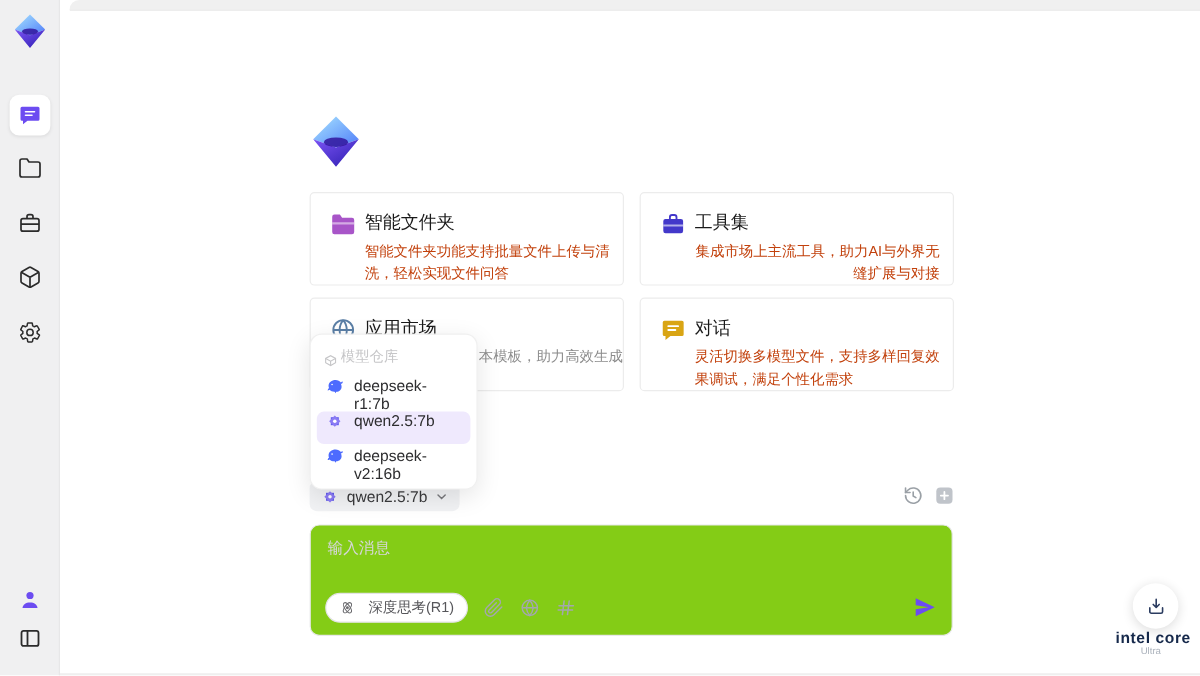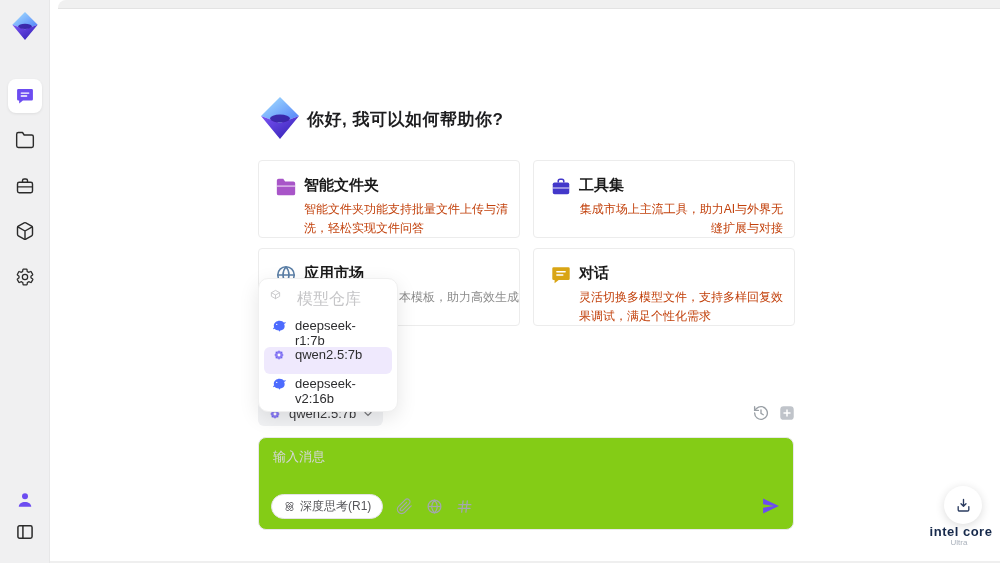--- a/index.html
+++ b/index.html
@@ -34,32 +34,32 @@
     font-weight:700; color:#1d1d1f; letter-spacing:.5px; }
 
   
   .card { position:absolute; width:262px; height:78px; background:#fff;
     border:1px solid #ececec; border-radius:4px; overflow:hidden; cursor:pointer; }
   .card-1 { left:258px; top:160px; } .card-2 { left:533px; top:160px;text-align:right; }
   .card-3 { left:258px; top:248px; } .card-4 { left:533px; top:248px; }
   .card-icon { position:absolute; left:16px; top:15px; width:22px; height:22px; }
   .card-icon svg { width:22px; height:22px; }
   .card-title { position:absolute; left:45px; top:15px; font-size:15px;
-    font-weight:700; color:#1a1a1a; }
+    font-weight:400; color:#1a1a1a; }
   .card-desc { position:absolute; left:45px; top:39px; width:204px;
     font-size:12px; line-height:1.55; color:#c2410c; }
   .card-desc-frag { position:absolute; left:140px; top:40px; font-size:12px;
     color:#8c8c8c; white-space:nowrap; }
 
   
   .dropdown { position:absolute; left:258px; top:278px; width:140px;
     background:#fff; border:1px solid #f0f0f0; border-radius:10px;
     box-shadow:0 6px 20px rgba(0,0,0,.10); padding:6px 5px 8px; z-index:10; }
-  .dd-header { display:flex; align-items:flex-start; gap:16px; padding:4px 6px 6px;
-    font-size:16px; color:#c6c6c8; }
+  .dd-header { display:flex; align-items:flex-end; gap:3px; padding:4px 6px 6px;
+    font-size:12px; color:#c6c6c8; }
   .dd-header svg { width:11px; height:11px; }
   .dd-item { display:flex; gap:8px; height:27px;
     padding:0 7px; margin-top:2px; border-radius:6px; font-size:13px;
     color:#2d2d2f; cursor:pointer; }
   .dd-item.selected { background:#efe9fd; }
   .dd-item svg { width:16px; height:16px; flex:0 0 16px; }
 
   
   .model-pill { position:absolute; left:258px; top:401px; height:25px;
     display:flex; align-items:center; gap:6px; padding:0 9px;
@@ -75,21 +75,21 @@
 
   
   .composer { position:absolute; left:258px; top:437px; width:536px; height:93px;
     background:#84cc16; border:1px solid #e8e8ea; border-radius:8px;padding-left:27px; }
   .composer textarea { position:absolute; left:14px; top:10px; width:500px;
     height:42px; border:none; outline:none; resize:none; font:13px/1.4
     "Liberation Sans","DejaVu Sans",sans-serif; color:#333; background:transparent; }
   .composer textarea::placeholder { color:#d6d7da; }
   .comp-row { position:absolute; left:12px; right:12px; bottom:10px; height:26px;
     display:flex; align-items:center; gap:13px; }
-  .deepthink { display:flex; align-items:center; gap:4px; height:25px;
+  .deepthink { display:flex; align-items:center; gap:11px; height:25px;
     padding:0 11px; border:1px solid #e3e3e5; border-radius:13px;
     font-size:12px; color:#56565a; background:#fff; cursor:pointer; }
   .deepthink svg { width:13px; height:13px; color:#6a6a6e; }
   .tool-ic { width:17px; height:17px; color:#a3a7ad; cursor:pointer; }
   .tool-ic svg { width:17px; height:17px; }
   .send-btn { margin-left:auto; width:20px; height:20px; color:#6c4cf1; cursor:pointer; }
   .send-btn svg { width:20px; height:20px; }
 
   
   .fab { position:absolute; left:944px; top:486px; width:38px; height:38px;
@@ -170,21 +170,20 @@
         <path d="M9.5 4.5v15"></path>
       </svg>
     </div>
   </div>
 
   <svg class="greet-logo" viewBox="0 0 48 48">
     <polygon points="24,3 43,22 24,29 5,22" fill="url(#lg1)"></polygon>
     <polygon points="5,22 24,29 43,22 24,45" fill="url(#lg2)"></polygon>
     <ellipse cx="24" cy="24.5" rx="10" ry="4" fill="#31149c" opacity=".85"></ellipse>
   </svg>
-  <div class="greet-text">你好, 我可以如何帮助你?</div>
 
   <div class="card card-1">
     <span class="card-icon" style="color:#a855c8">
       <svg viewBox="0 0 24 24" fill="currentColor">
           <path d="M22 19a2 2 0 0 1-2 2H4a2 2 0 0 1-2-2V5a2 2 0 0 1 2-2h5l2 3h9a2 2 0 0 1 2 2z"></path>
           <path d="M2 10h20v2H2z" fill="#fff" opacity=".5"></path>
         </svg>
     </span>
     <div class="card-title">智能文件夹</div>
     <div class="card-desc">智能文件夹功能支持批量文件上传与清洗，轻松实现文件问答</div>

